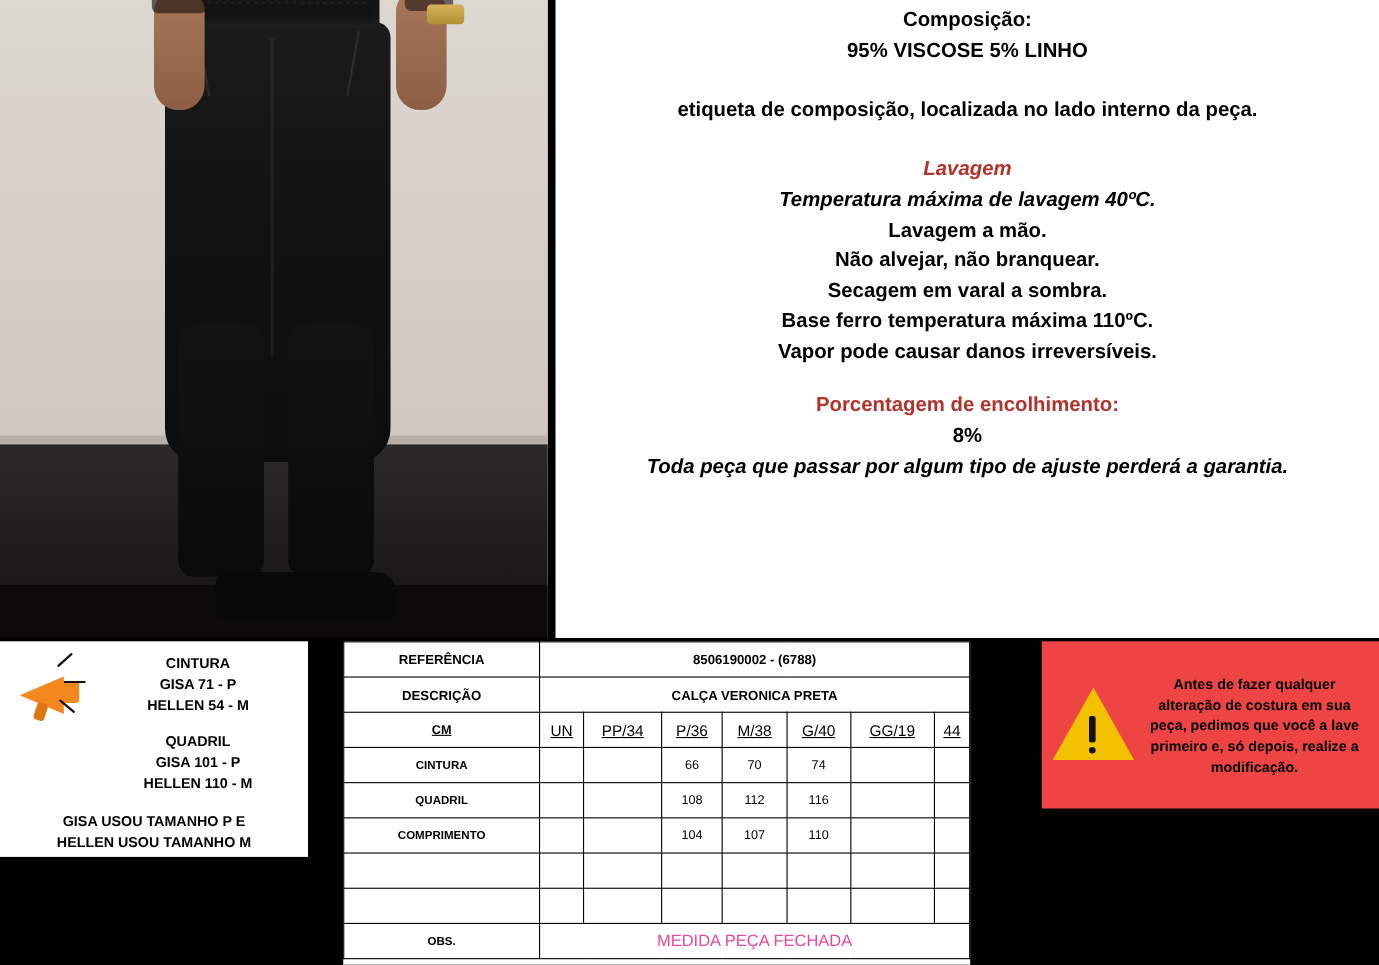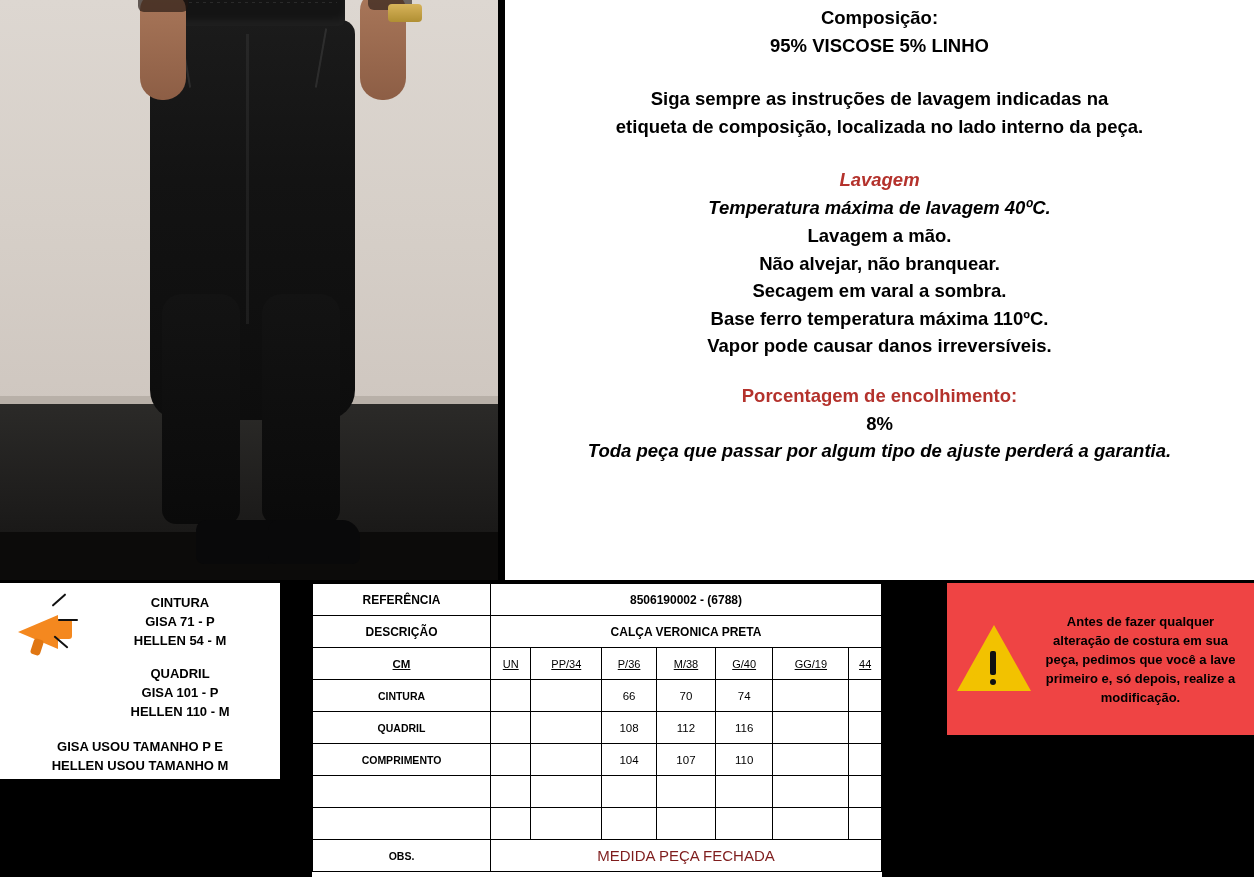--- a/index.html
+++ b/index.html
@@ -289,30 +289,30 @@
   .ref-value, .desc-value {
     font-weight: bold;
     font-size: 12px;
   }
   .hdr-cm {
     font-weight: bold;
     font-size: 11.5px;
     text-decoration: underline;
   }
   .hdr-size {
-    font-size: 11px;
+    font-size: 14px;
     text-decoration: underline;
   }
   .rowlabel {
     font-weight: bold;
     font-size: 10.5px;
   }
   .obs-label { font-weight: bold; font-size: 10.5px; }
   .obs-value {
-    color: #7f1d1d;
+    color: #ec4899;
     font-size: 15px;
   }
 
   
   .warning {
     position: absolute;
     left: 947px;
     top: 583px;
     width: 307px;
     height: 152px;
@@ -391,21 +391,20 @@
     <div class="tattoo2"></div>
     <div class="watch"></div>
     <div class="shoe-l"></div>
     <div class="shoe-r"></div>
   </div>
 
   <div class="care">
     <p class="bold">Composição:</p>
     <p class="bold">95% VISCOSE 5% LINHO</p>
     <div class="gap"></div>
-    <p class="bold">Siga sempre as instruções de lavagem indicadas na</p>
     <p class="bold">etiqueta de composição, localizada no lado interno da peça.</p>
     <div class="gap"></div>
     <p class="head-red">Lavagem</p>
     <p class="ital">Temperatura máxima de lavagem 40ºC.</p>
     <p class="bold">Lavagem a mão.</p>
     <p class="bold">Não alvejar, não branquear.</p>
     <p class="bold">Secagem em varal a sombra.</p>
     <p class="bold">Base ferro temperatura máxima 110ºC.</p>
     <p class="bold">Vapor pode causar danos irreversíveis.</p>
     <div class="gap-sm"></div>

